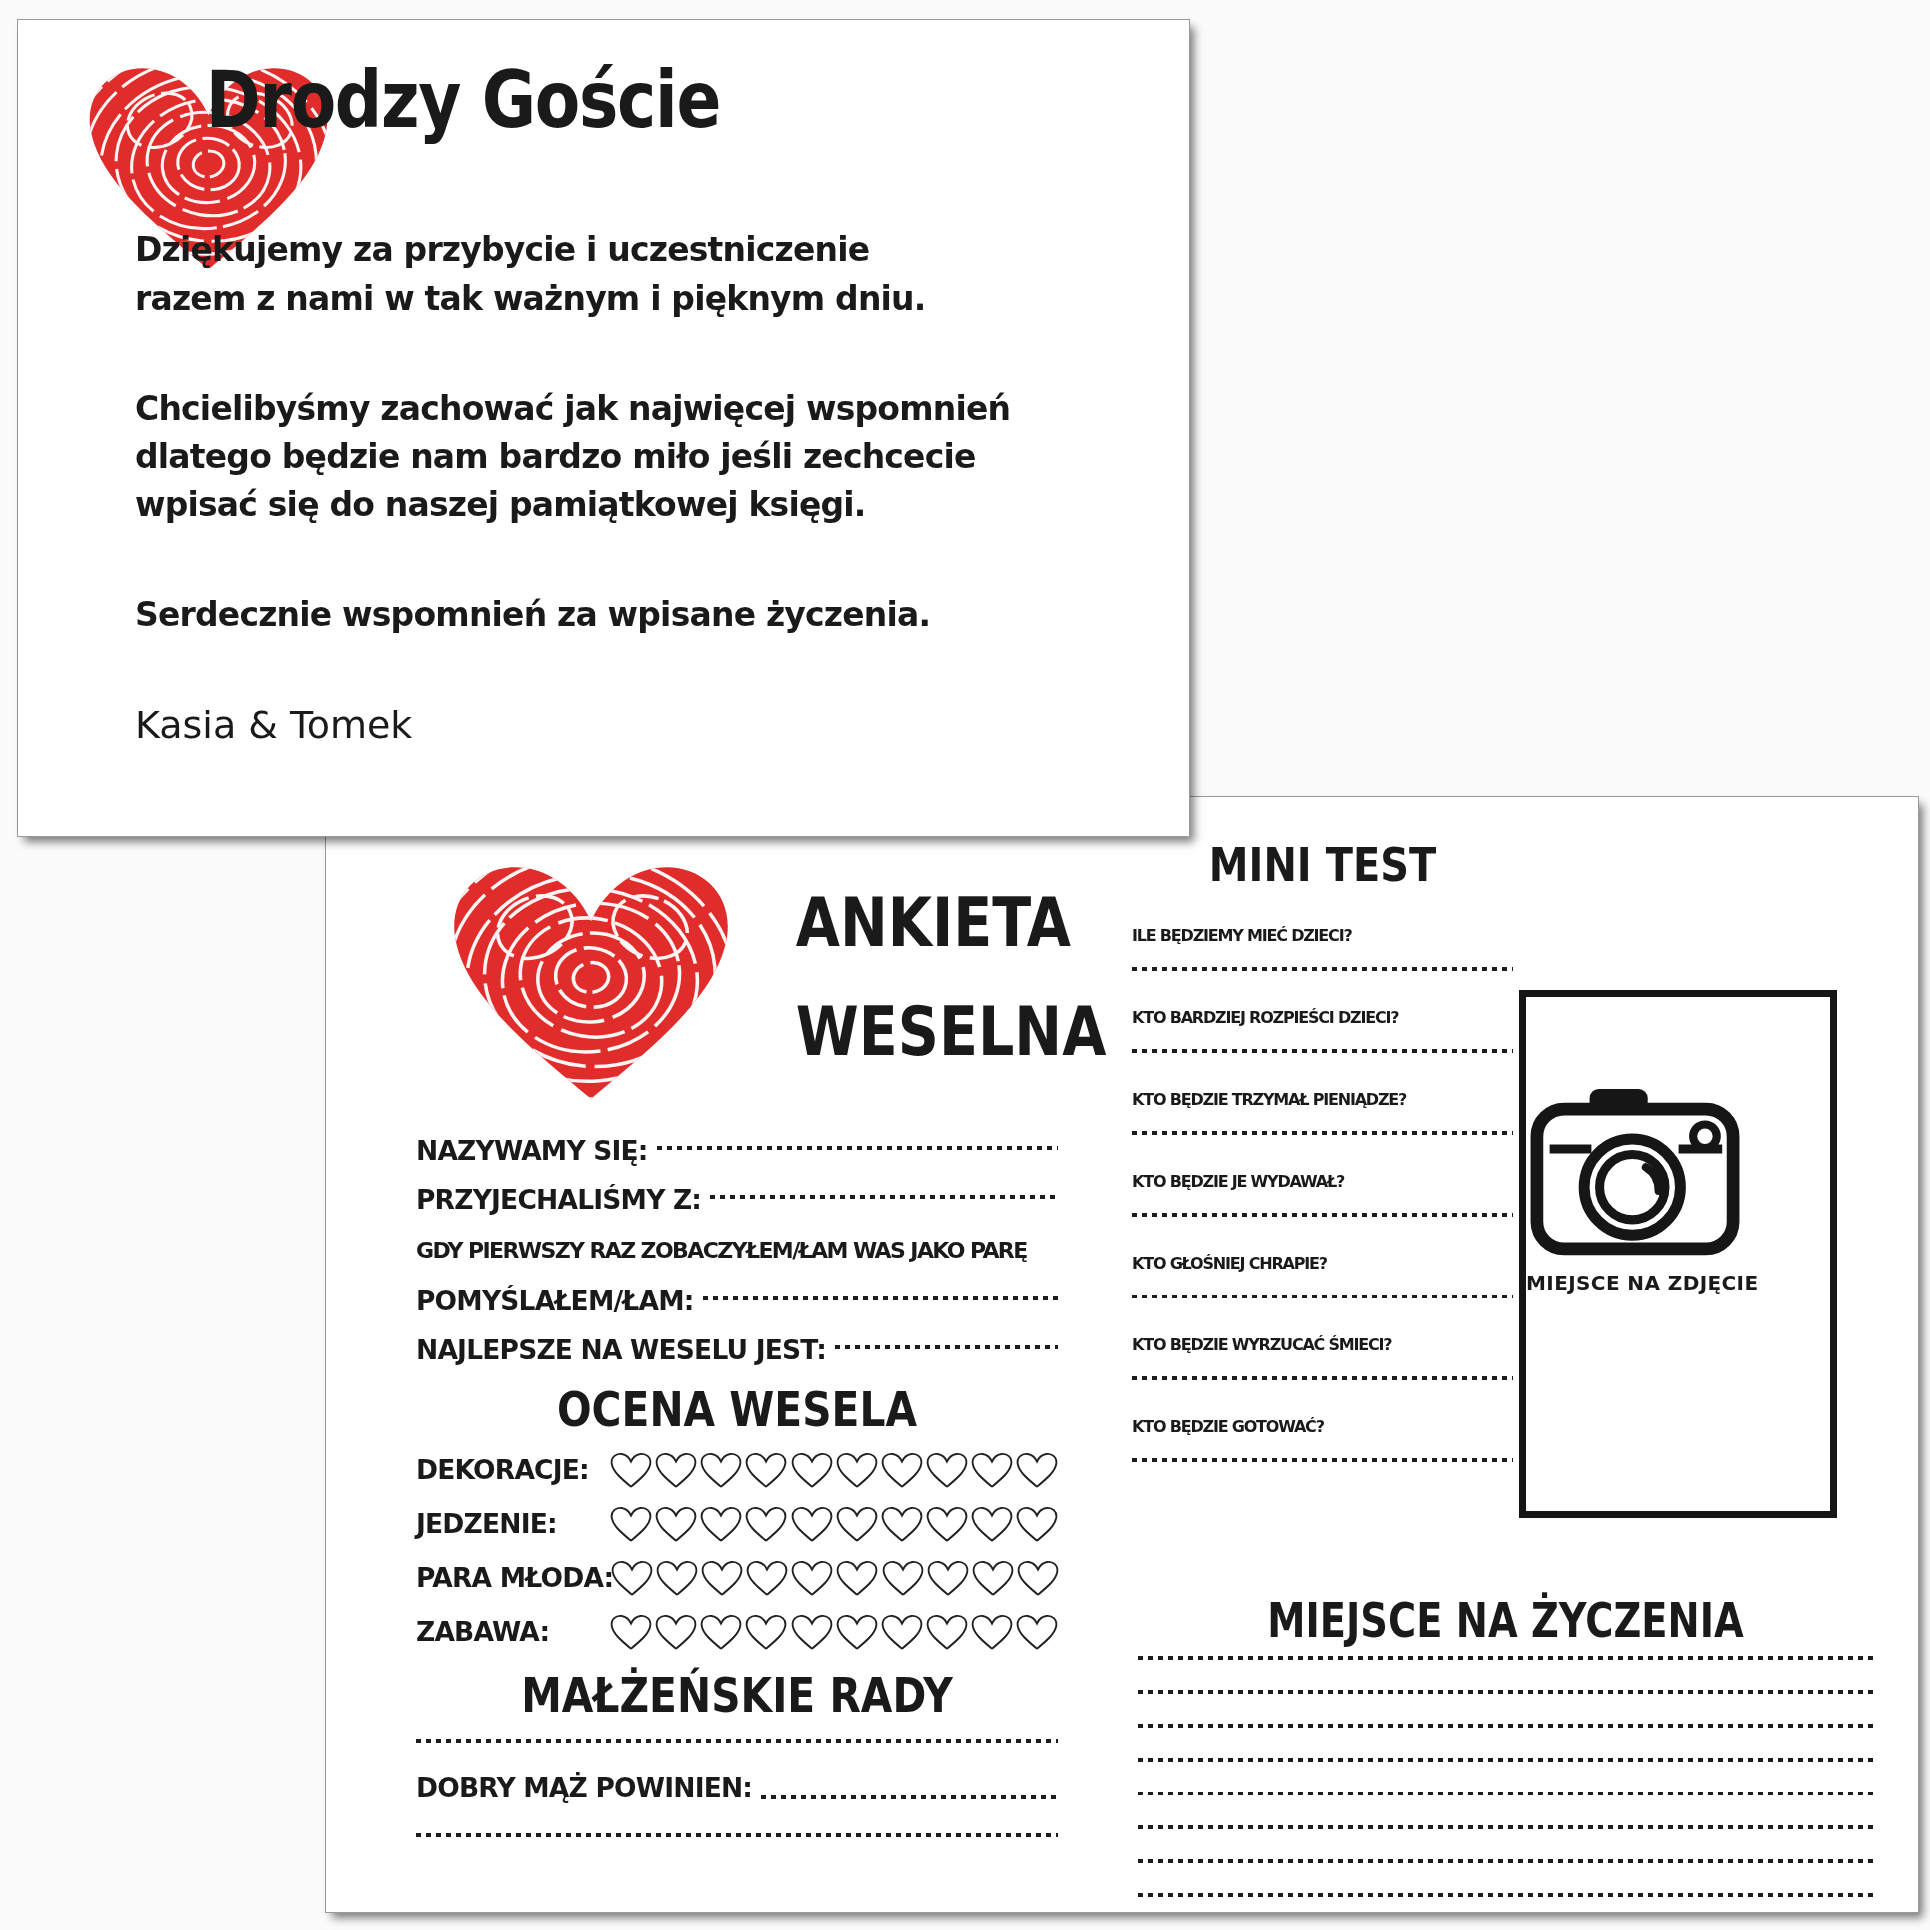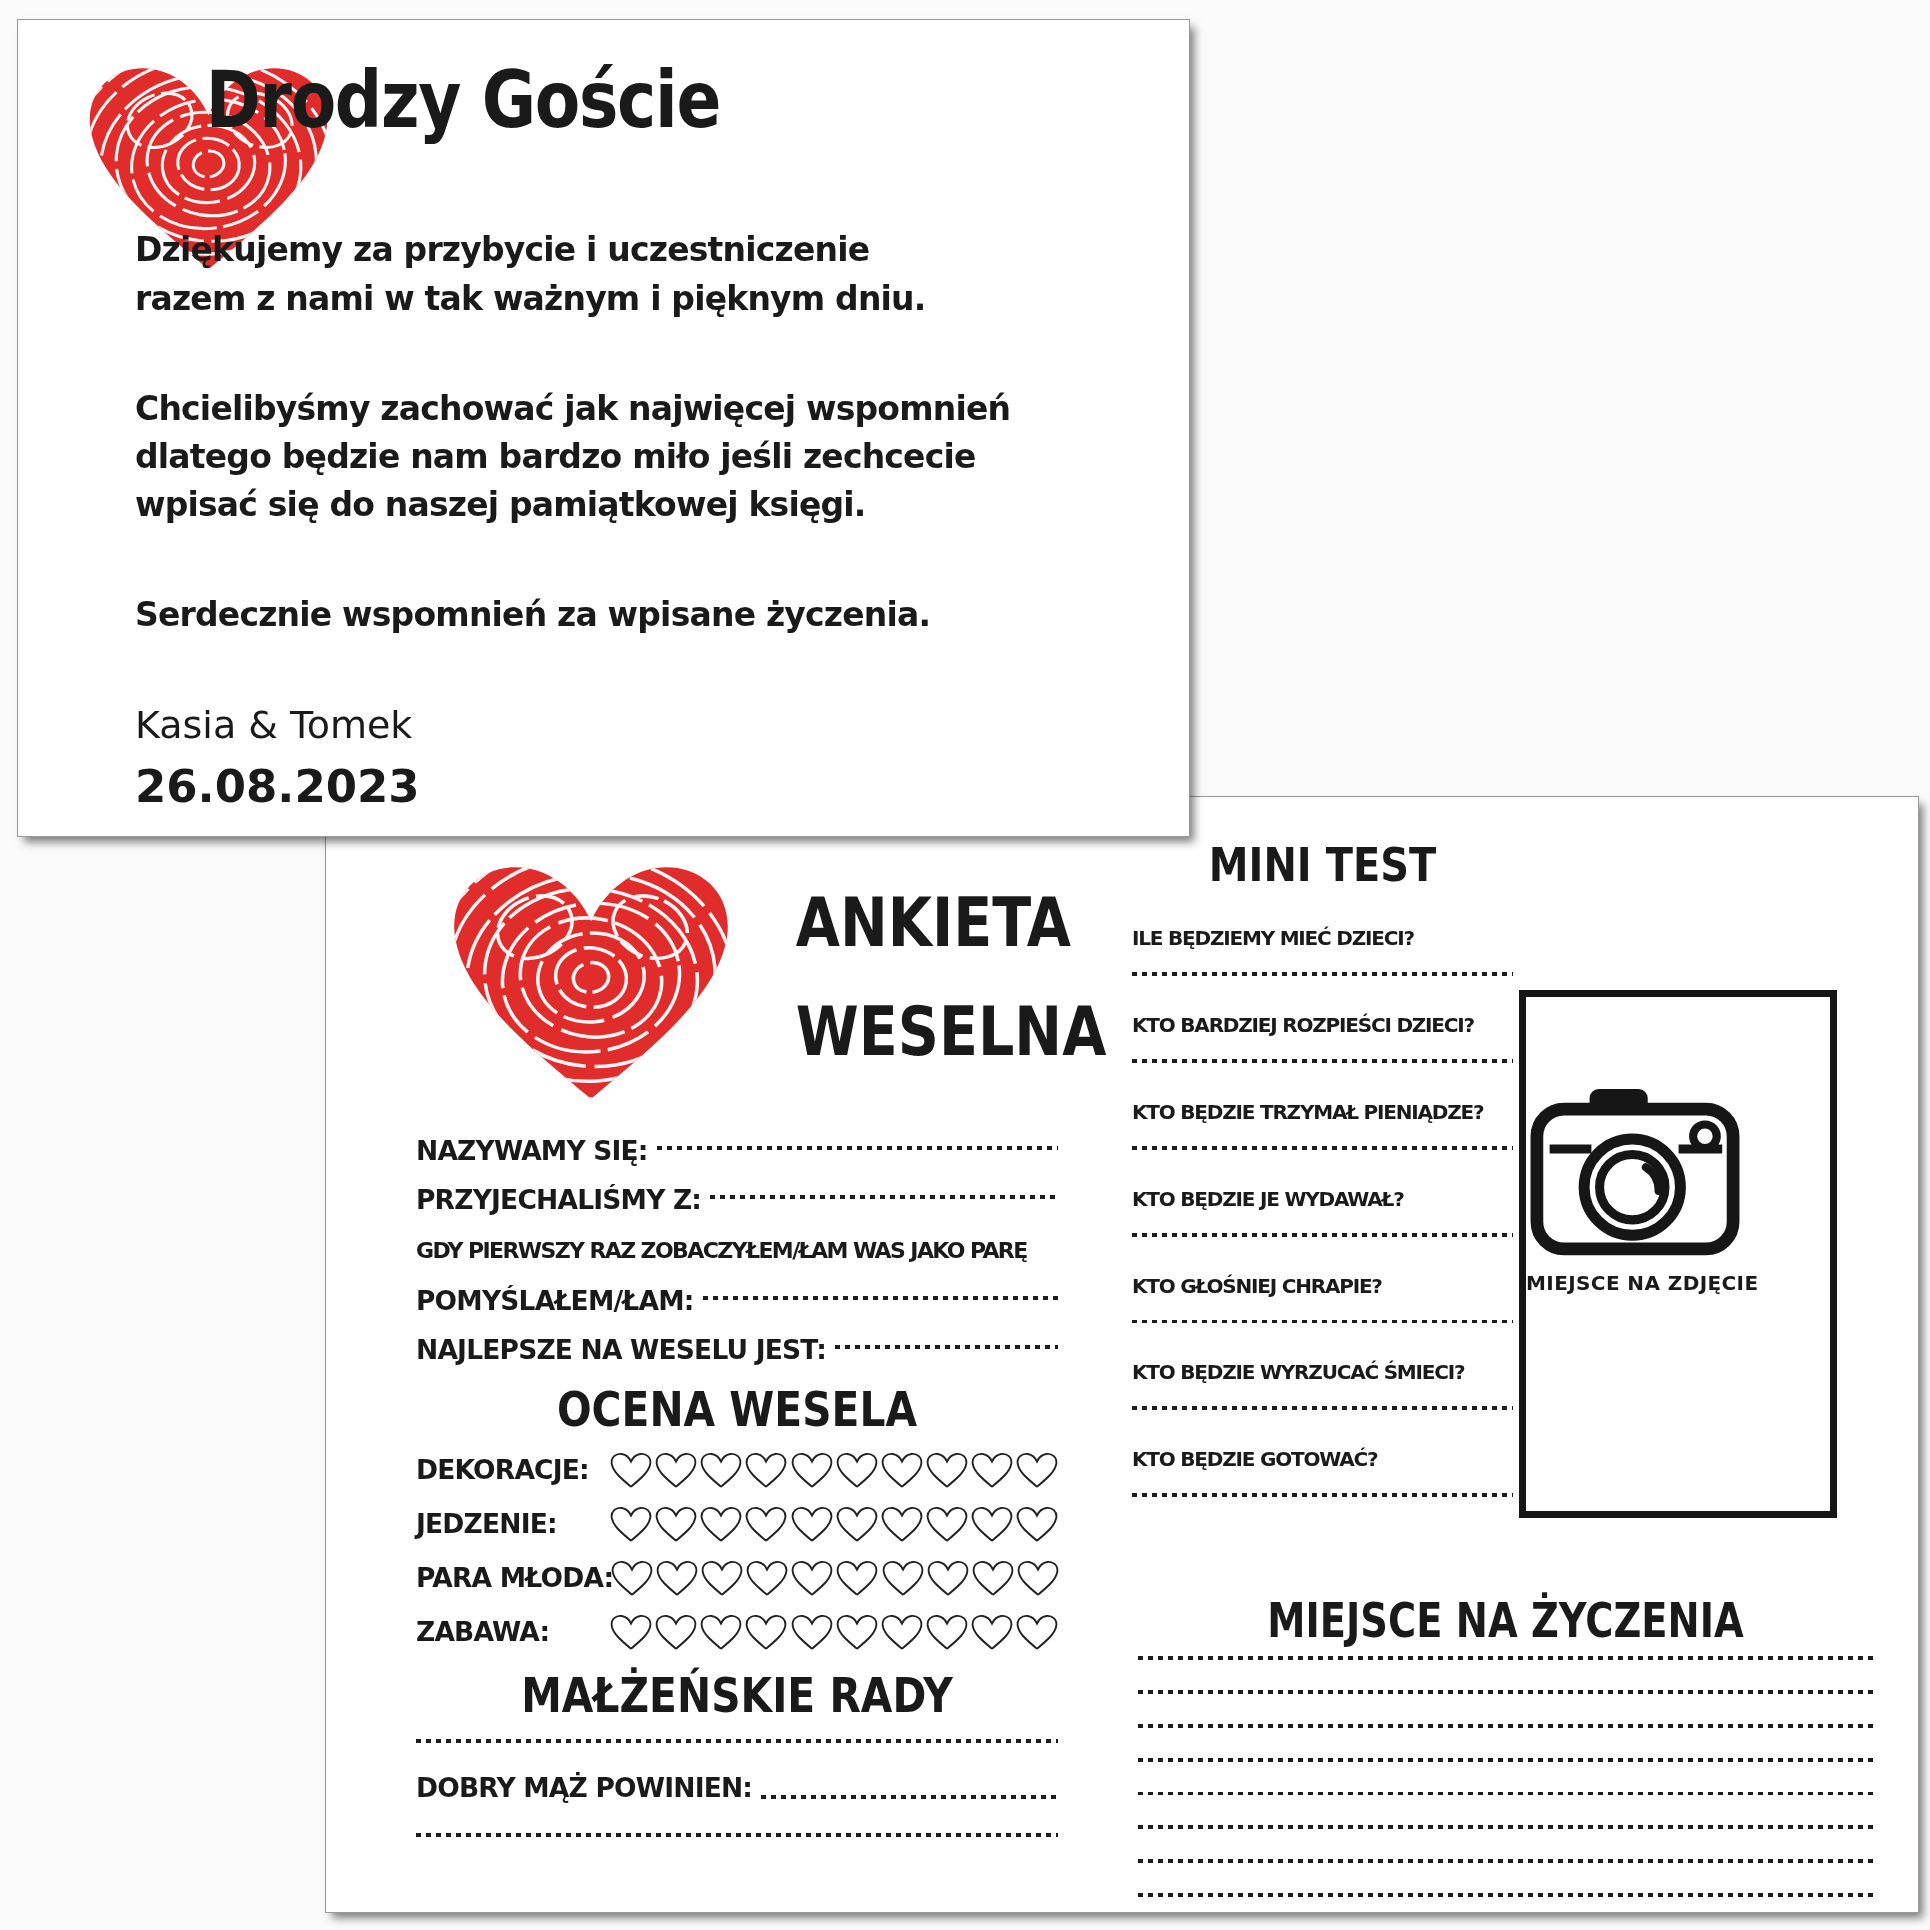--- a/index.html
+++ b/index.html
@@ -44,21 +44,21 @@
   .hsvg{width:42px;height:37px;display:block;}
   .h-rady{margin:1.6px 0 14px;}
   .arow{display:flex;align-items:flex-end;margin-bottom:28px;
         font-size:26.5px;font-weight:bold;letter-spacing:-0.8px;line-height:1.3;}
   .arow .lbl{white-space:nowrap;}
   .fdots{margin:0 0 28px;}
 
   .c2-right{position:absolute;left:806px;top:40px;width:381px;}
   .h-mini{font-size:47px;font-weight:bold;text-align:center;margin:0 0 34px;
           transform:scaleX(.85);transform-origin:center top;}
-  .q{font-size:20px;font-weight:bold;letter-spacing:-1.2px;white-space:nowrap;margin:0 0 22px;}
+  .q{font-size:16px;font-weight:bold;letter-spacing:-1.2px;white-space:nowrap;margin:0 0 22px;}
   .qdots{margin:0 0 37px;}
 
   .photo{position:absolute;left:1193px;top:193px;width:318px;height:528px;
          border:7.8px solid #161616;background:#fff;box-sizing:border-box;
          display:flex;flex-direction:column;}
   .cam{width:218px;height:182px;margin-top:81px;}
   .pcap{font-size:20px;font-weight:bold;letter-spacing:0.4px;margin-top:11px;}
 
   .h-wishes{position:absolute;left:806px;top:795px;width:747px;
             font-size:48px;font-weight:bold;text-align:center;
@@ -116,21 +116,20 @@
       </svg>
     <div class="c1-col">
       <div class="c1-title">Drodzy Goście</div>
       <div class="c1-p">Dziękujemy za przybycie i uczestniczenie
 razem z nami w tak ważnym i pięknym dniu.</div>
       <div class="c1-p">Chcielibyśmy zachować jak najwięcej wspomnień
 dlatego będzie nam bardzo miło jeśli zechcecie
 wpisać się do naszej pamiątkowej księgi.</div>
       <div class="c1-p">Serdecznie wspomnień za wpisane życzenia.</div>
       <div class="c1-names">Kasia &amp; Tomek</div>
-      <div class="c1-date">26.08.2023</div>
     </div>
   </div>
 
   <div class="card card2">
     <svg class="c2-heart" viewBox="0 0 200 172">
         <use href="#fprint"></use>
       </svg>
     <div class="c2-title">ANKIETA
 WESELNA</div>
 

